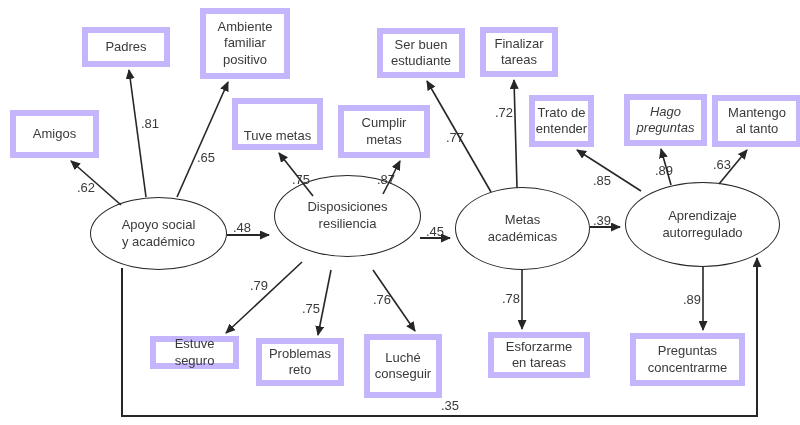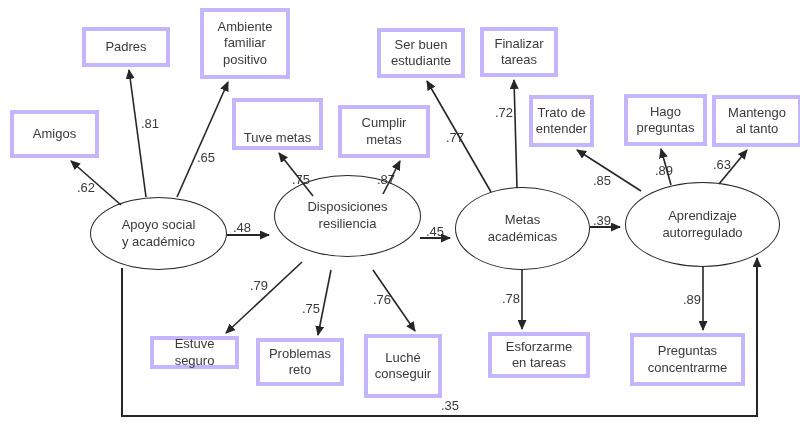--- a/index.html
+++ b/index.html
@@ -1,21 +1,21 @@
 <!DOCTYPE html>
 <html><head>
 <meta charset="utf-8">
 <style>
   html,body{margin:0;padding:0;background:#ffffff;}
   .stage{
     position:relative;width:800px;height:425px;background:#ffffff;
     font-family:"Liberation Sans", sans-serif;color:#3a3a3a;overflow:hidden;
   }
   .box{
-    position:absolute;box-sizing:border-box;border:4px solid #c4b5fd;background:#ffffff;
+    position:absolute;box-sizing:border-box;border:6px solid #c4b5fd;background:#ffffff;
     display:flex;align-items:center;justify-content:center;text-align:center;
     font-size:13px;line-height:1.25;
   }
   .ellipse{
     position:absolute;box-sizing:border-box;border:1.6px solid #262626;background:#ffffff;
     border-radius:50%;display:flex;align-items:center;justify-content:center;text-align:center;
     font-size:13px;line-height:1.3;
   }
   .lbl{white-space:pre-line;padding:0 3px;}
   .coef{
@@ -69,21 +69,21 @@
 estudiante</span>
   </div>
   <div class="box" style="left:480px;top:27px;width:78px;height:50px;">
     <span class="lbl">Finalizar
 tareas</span>
   </div>
   <div class="box" style="left:529px;top:95px;width:65px;height:52px;">
     <span class="lbl">Trato de
 entender</span>
   </div>
-  <div class="box" style="left:624px;top:94px;width:83px;height:52px;">
+  <div class="box" style="left:624px;top:94px;width:83px;height:52px;font-style:italic;">
     <span class="lbl">Hago
 preguntas</span>
   </div>
   <div class="box" style="left:712px;top:95px;width:90px;height:52px;">
     <span class="lbl">Mantengo
 al tanto</span>
   </div>
   <div class="box" style="left:150px;top:336px;width:89px;height:33px;">
     <span class="lbl">Estuve
 seguro</span>

